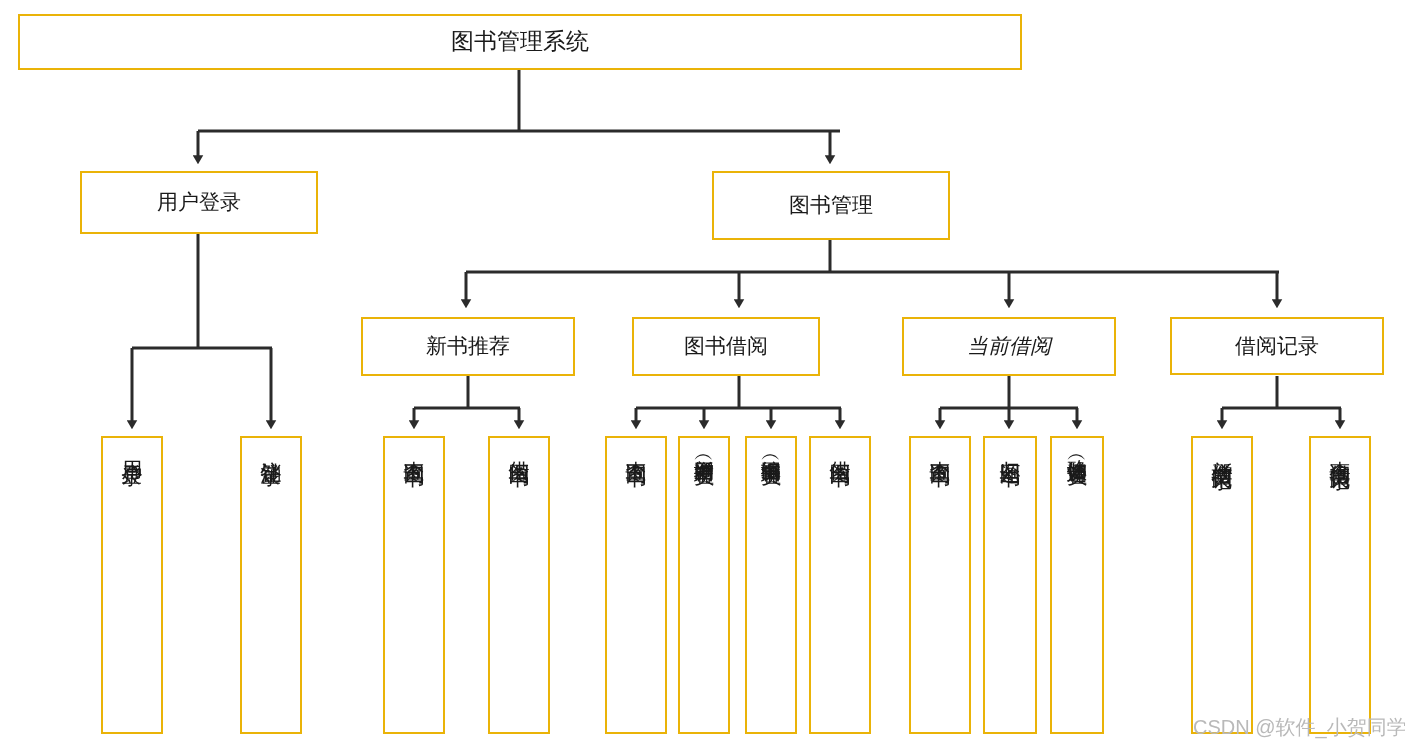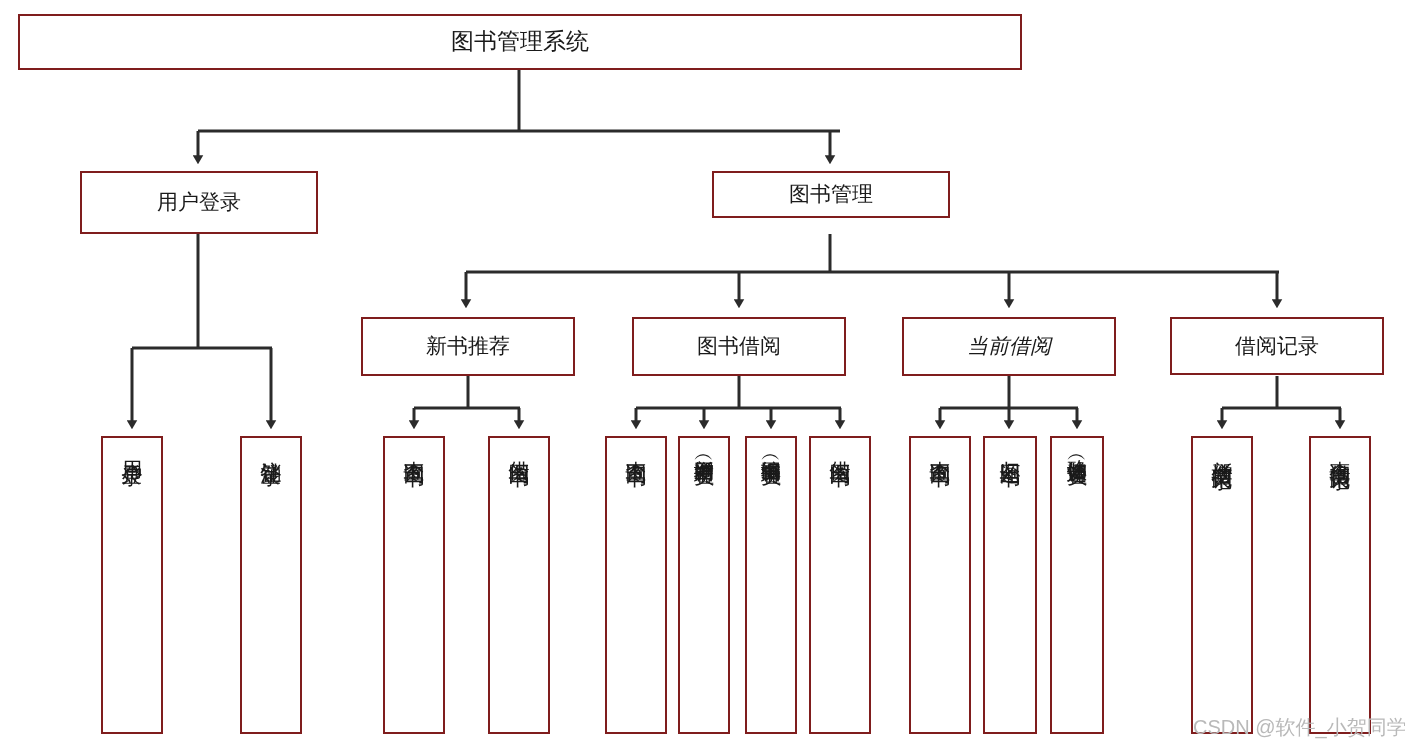--- a/index.html
+++ b/index.html
@@ -21,21 +21,21 @@
     left:0; top:0;
     width:1405px; height:747px;
     pointer-events:none;
     z-index:1;
   }
   
   .node{
     position:absolute;
     box-sizing:border-box;
     background:#ffffff;
-    border:2px solid #7f1d1d;
+    border:2px solid #eab308;
     z-index:2;
     display:flex;
     align-items:center;
     justify-content:center;
     text-align:center;
   }
   .node .label{
     display:block;
     line-height:1.28;
     color:#1a1a1a;
@@ -126,29 +126,29 @@
   </svg>
 
   <div class="node root" style="left:18px; top:14px; width:1004px; height:56px;">
     <span class="label">图书管理系统</span>
   </div>
 
   <div class="node h" style="left:80px; top:171px; width:238px; height:63px;">
     <span class="label">用户登录</span>
   </div>
 
-  <div class="node h" style="left:712px; top:171px; width:238px; height:47px;">
+  <div class="node h" style="left:712px; top:171px; width:238px; height:69px;">
     <span class="label">图书管理</span>
   </div>
 
   <div class="node h" style="left:361px; top:317px; width:214px; height:59px;">
     <span class="label">新书推荐</span>
   </div>
 
-  <div class="node h" style="left:632px; top:317px; width:214px; height:59px;">
+  <div class="node h" style="left:632px; top:317px; width:188px; height:59px;">
     <span class="label">图书借阅</span>
   </div>
 
   <div class="node h" style="left:902px; top:317px; width:214px; height:59px;font-style:italic;">
     <span class="label">当前借阅</span>
   </div>
 
   <div class="node h" style="left:1170px; top:317px; width:214px; height:58px;">
     <span class="label">借阅记录</span>
   </div>

